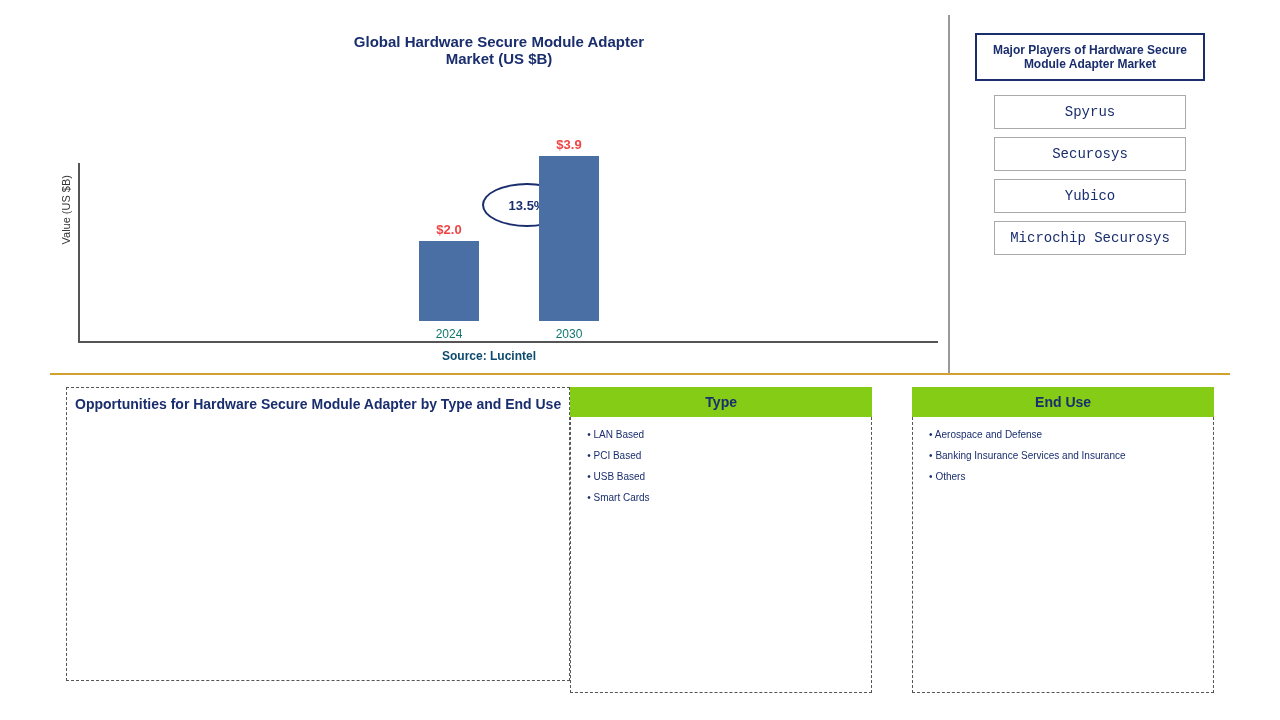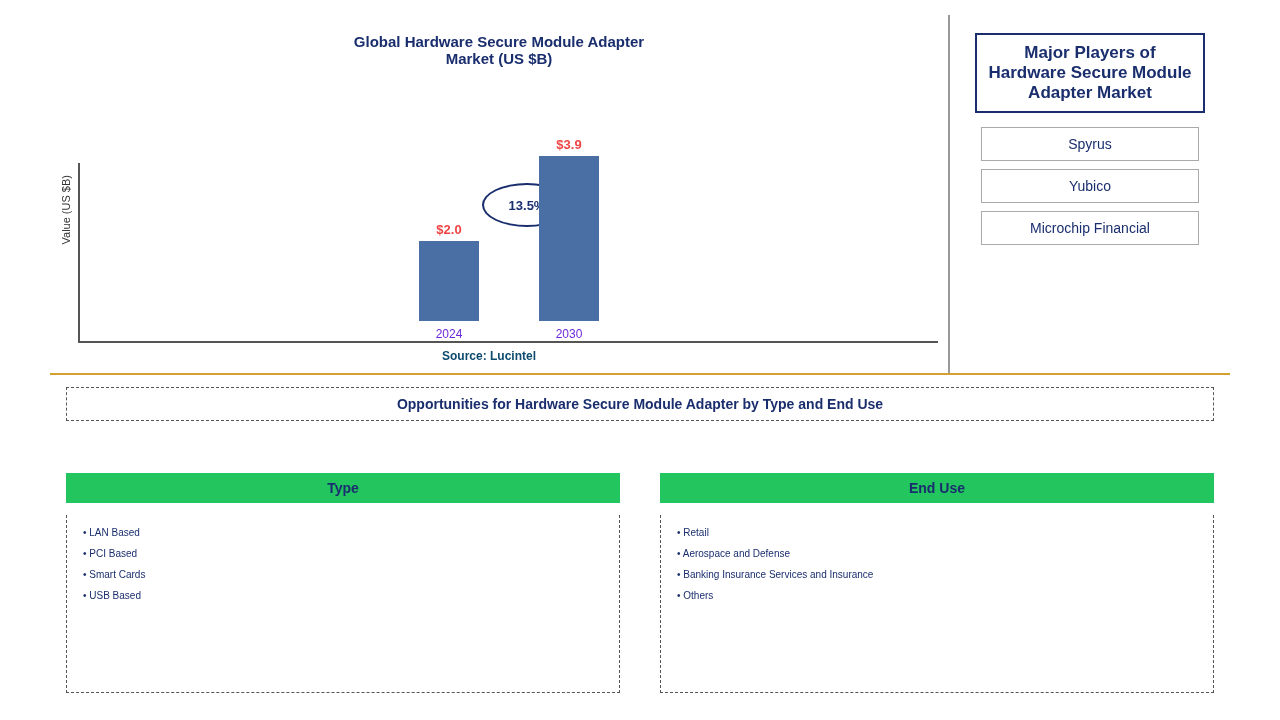--- a/index.html
+++ b/index.html
@@ -92,21 +92,21 @@
       font-weight: bold;
       color: #ef4444;
       margin-bottom: 4px;
     }
     .bar {
       width: 60px;
       background: #4a6fa5;
     }
     .bar-label {
       font-size: 12px;
-      color: #6d28d9;
+      color: #0f766e;
       margin-top: 6px;
     }
     
     .cagr-annotation {
       position: absolute;
       top: 20px;
       left: 50%;
       transform: translateX(-30%);
     }
     .cagr-ellipse {
@@ -145,41 +145,41 @@
       flex-direction: column;
       align-items: center;
       padding: 18px 16px;
       gap: 8px;
     }
     .players-title-box {
       border: 2px solid #1a2e6e;
       width: 230px;
       text-align: center;
       padding: 8px 10px;
-      font-size: 17px;
+      font-size: 12px;
       font-weight: bold;
       color: #1a2e6e;
       margin-bottom: 6px;
     }
     .player-box {
       border: 1.5px solid #aaa;
-      width: 218px;
+      width: 192px;
       text-align: center;
       padding: 8px 10px;
       font-size: 14px;
       color: #1a2e6e;
       background: #fff;
+      font-family: Liberation Mono, monospace;
     }
     
     .bottom-section {
       flex: 1;
       display: flex;
-      flex-direction: column;
+      flex-direction: row;
       padding: 12px 16px;
-      gap: 40px;
     }
     .bottom-title-box {
       border: 1.5px dashed #555;
       text-align: center;
       padding: 8px;
       font-size: 14px;
       font-weight: bold;
       color: #1a2e6e;
       margin-bottom: 12px;
     }
@@ -188,27 +188,27 @@
       flex-direction: row;
       gap: 40px;
       flex: 1;
     }
     .category-section {
       flex: 1;
       display: flex;
       flex-direction: column;
     }
     .category-header {
-      background: #22c55e;
+      background: #84cc16;
       text-align: center;
       padding: 7px 10px;
       font-size: 14px;
       font-weight: bold;
       color: #1a2e6e;
-      margin-bottom: 12px;
+      margin-bottom: 0;
     }
     .category-body {
       border: 1.5px dashed #555;
       border-top: none;
       flex: 1;
       padding: 12px 16px;
       display: flex;
       flex-direction: column;
       gap: 10px;
     }
@@ -254,43 +254,43 @@
             </div>
           </div>
         </div>
       </div>
       <div class="source-text">Source: Lucintel</div>
     </div>
 
     <div class="players-area">
       <div class="players-title-box">Major Players of Hardware Secure Module Adapter Market</div>
       <div class="player-box">Spyrus</div>
+      <div class="player-box">Securosys</div>
       <div class="player-box">Yubico</div>
-      <div class="player-box">Microchip Financial</div>
+      <div class="player-box">Microchip Securosys</div>
     </div>
   </div>
 
   <div class="bottom-section">
     <div class="bottom-title-box">Opportunities for Hardware Secure Module Adapter by Type and End Use</div>
     <div class="bottom-content">
 
       <div class="category-section">
         <div class="category-header">Type</div>
         <div class="category-body">
           <div class="category-item">• <span>LAN Based</span></div>
           <div class="category-item">• <span>PCI Based</span></div>
+          <div class="category-item">• <span>USB Based</span></div>
           <div class="category-item">• <span>Smart Cards</span></div>
-          <div class="category-item">• <span>USB Based</span></div>
         </div>
       </div>
 
       <div class="category-section">
         <div class="category-header">End Use</div>
         <div class="category-body">
-          <div class="category-item">• <span>Retail</span></div>
           <div class="category-item">• <span>Aerospace and Defense</span></div>
           <div class="category-item">• <span>Banking Insurance Services and Insurance</span></div>
           <div class="category-item">• <span>Others</span></div>
         </div>
       </div>
     </div>
   </div>
 </div>
 
 </body></html>

